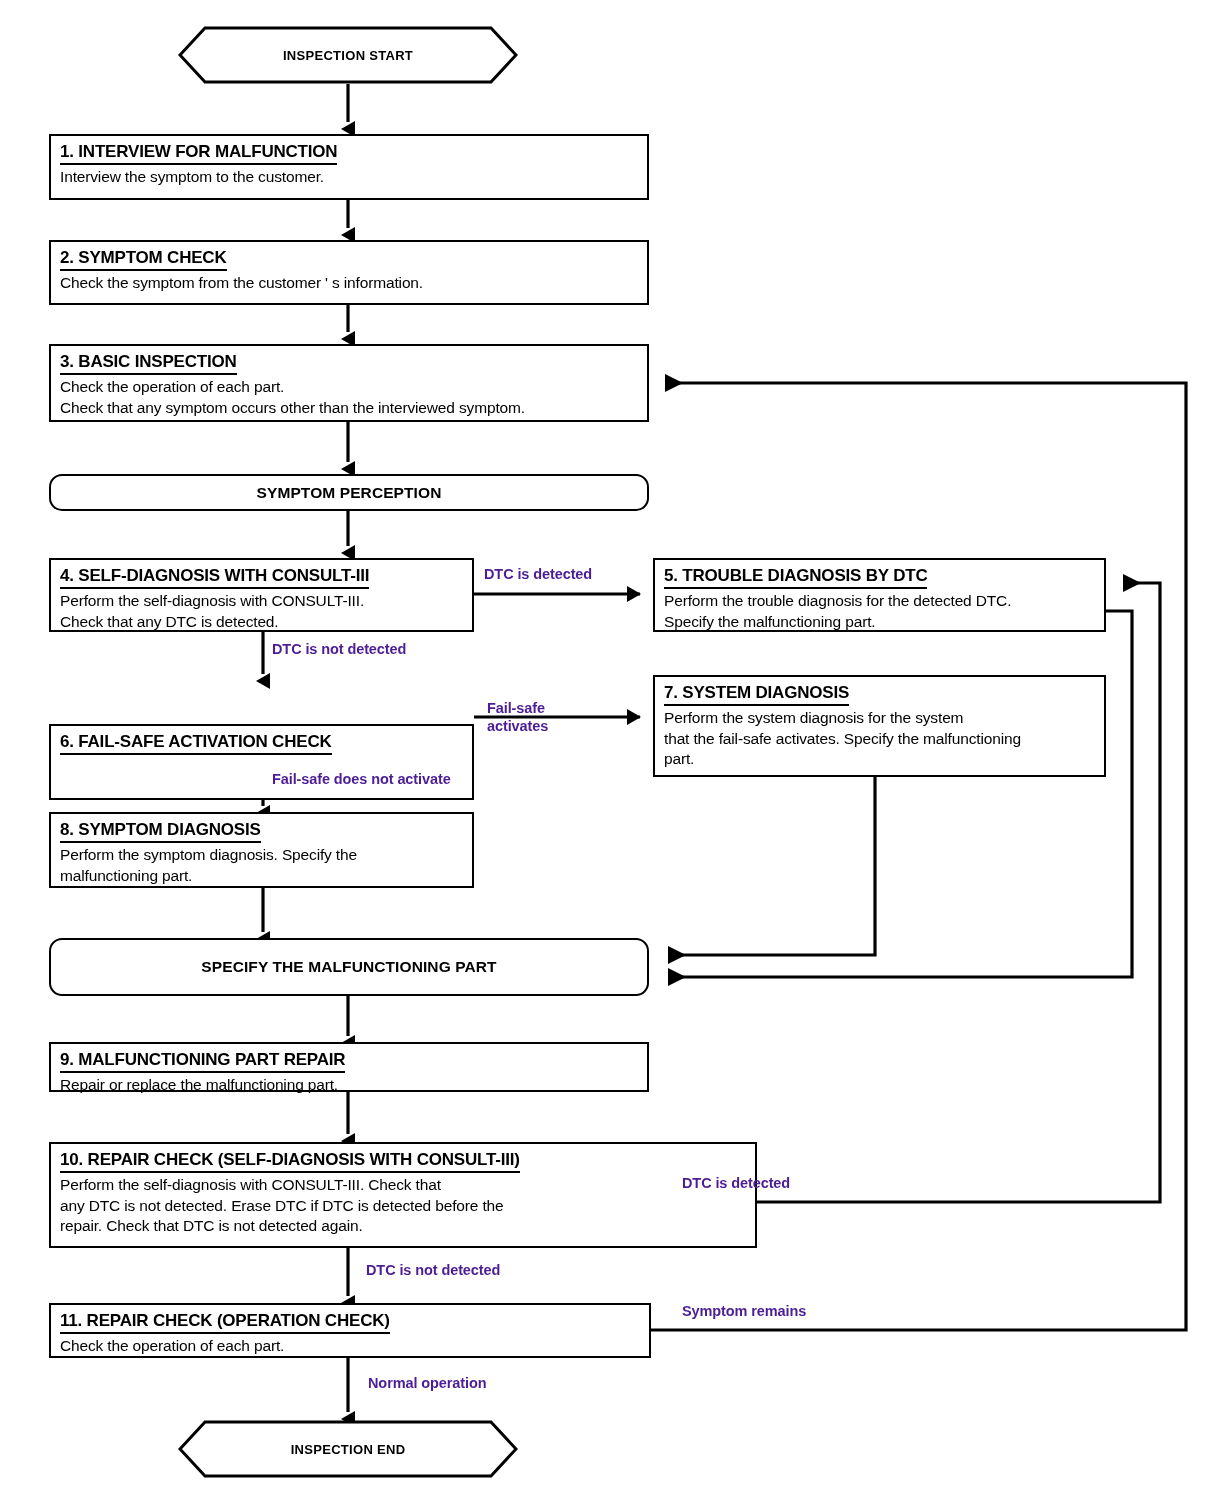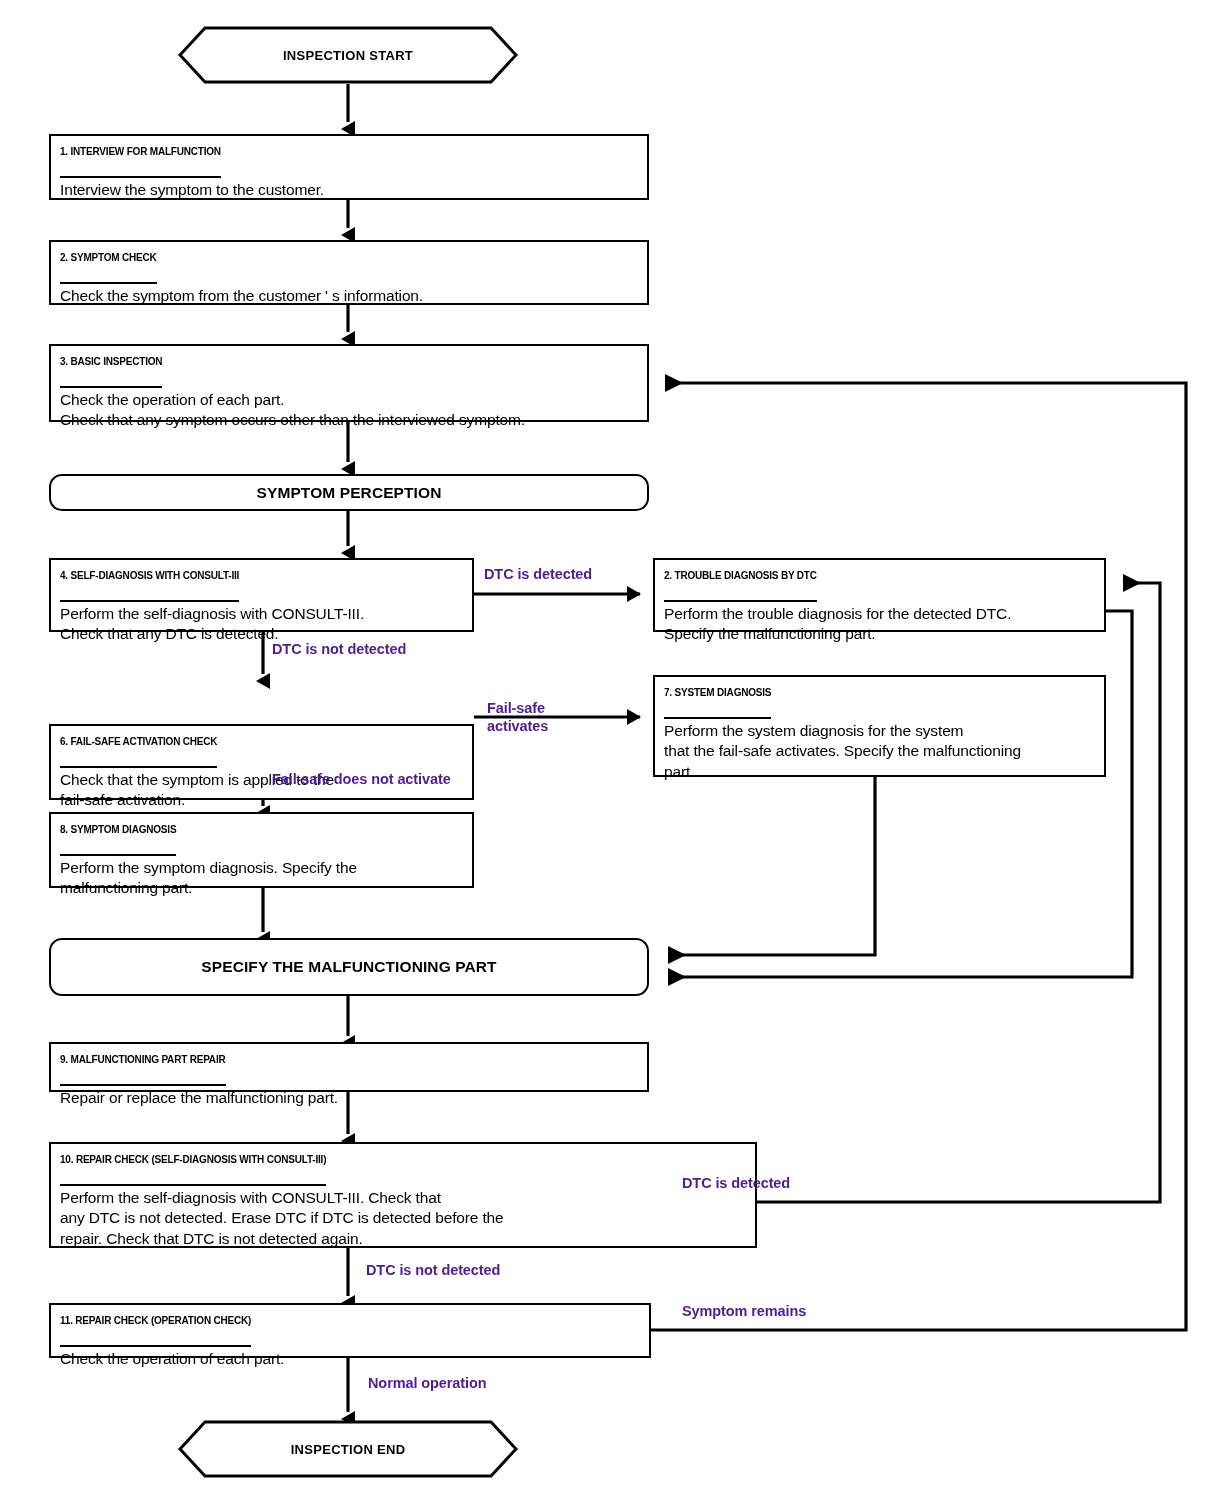--- a/index.html
+++ b/index.html
@@ -31,26 +31,26 @@
     box-sizing: border-box;
     background: #ffffff;
   }
   
   .proc {
     border: 2px solid #000000;
     padding: 5px 8px 6px 9px;
   }
   .proc .title {
     font-weight: bold;
-    font-size: 10px;
+    font-size: 17px;
     letter-spacing: -0.2px;
     line-height: 1.26;
     display: inline-block;
     border-bottom: 2px solid #000;
-    padding-bottom: 17px;
+    padding-bottom: 1px;
     margin-bottom: 2px;
     white-space: nowrap;
   }
   .proc .body {
     font-size: 15.5px;
     line-height: 1.32;
     letter-spacing: -0.15px;
     white-space: pre-line;
   }
   
@@ -176,29 +176,27 @@
     <span>SYMPTOM PERCEPTION</span>
   </div>
 
   <div class="node proc" style="left:49px; top:558px; width:425px; height:74px;">
     <div class="title">4. SELF-DIAGNOSIS WITH CONSULT-III</div>
     <div class="body">Perform the self-diagnosis with CONSULT-III.
 Check that any DTC is detected.</div>
   </div>
 
   <div class="node proc" style="left:653px; top:558px; width:453px; height:74px;">
-    <div class="title">2. TROUBLE DIAGNOSIS BY DTC</div>
+    <div class="title">5. TROUBLE DIAGNOSIS BY DTC</div>
     <div class="body">Perform the trouble diagnosis for the detected DTC.
 Specify the malfunctioning part.</div>
   </div>
 
   <div class="node proc" style="left:49px; top:686px; width:425px; height:76px;margin-top:38px;">
     <div class="title">6. FAIL-SAFE ACTIVATION CHECK</div>
-    <div class="body">Check that the symptom is applied to the
-fail-safe activation.</div>
   </div>
 
   <div class="node proc" style="left:653px; top:675px; width:453px; height:102px;">
     <div class="title">7. SYSTEM DIAGNOSIS</div>
     <div class="body">Perform the system diagnosis for the system
 that the fail-safe activates. Specify the malfunctioning
 part.</div>
   </div>
 
   <div class="node proc" style="left:49px; top:812px; width:425px; height:76px;">

